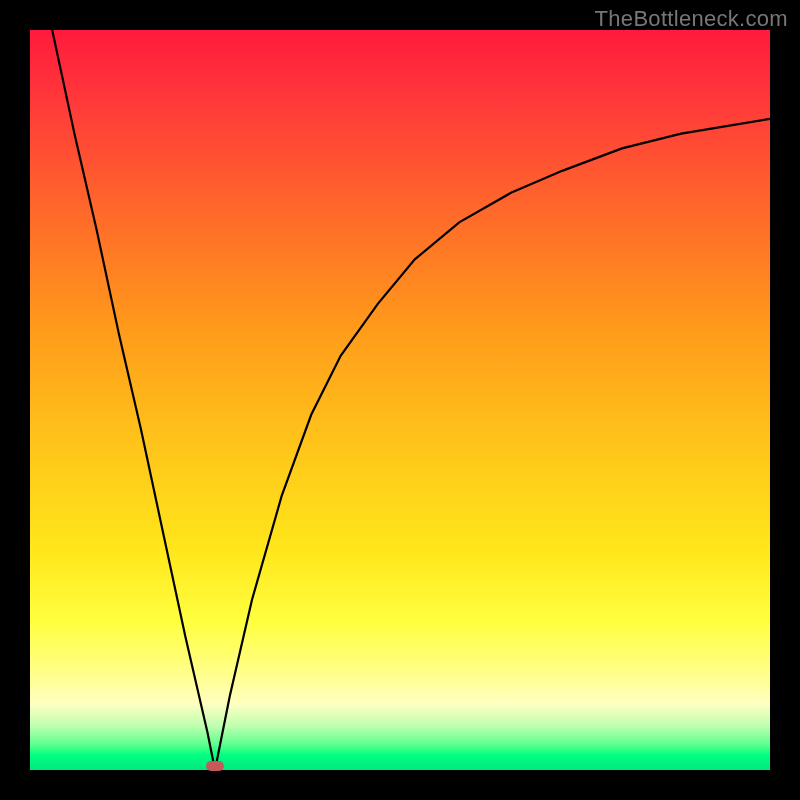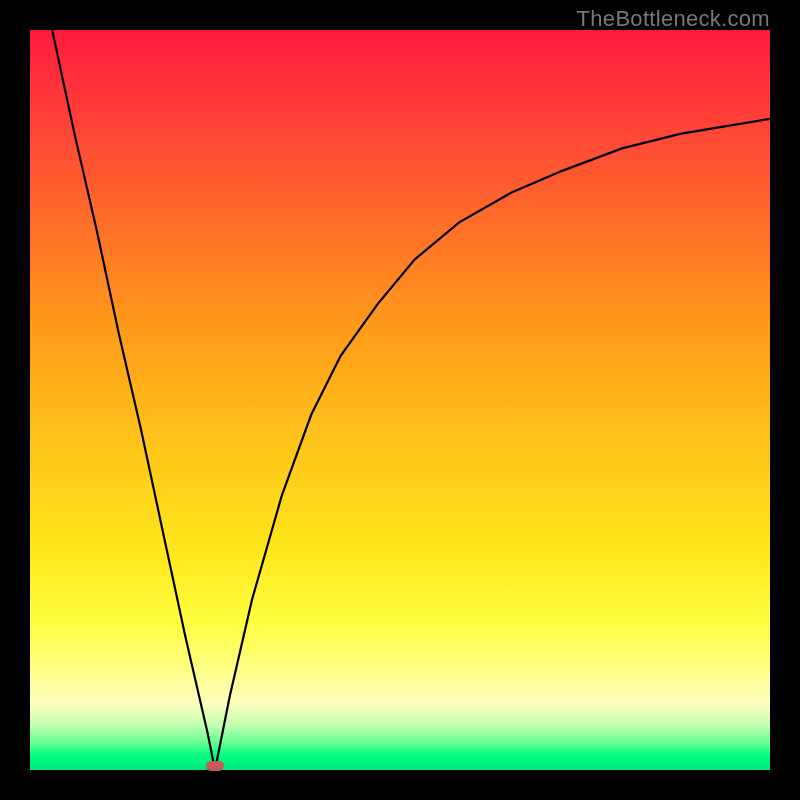--- a/index.html
+++ b/index.html
@@ -35,21 +35,21 @@
       #ffffc0 91%,
       #c0ffb0 94%,
       #60ff90 96.5%,
       #00ff80 98%,
       #00e880 100%
     );
   }
   .watermark {
     position: absolute;
     top: 6px;
-    right: 30px;
+    right: 12px;
     color: #777;
     font-size: 22px;
     font-weight: 500;
     letter-spacing: 0.3px;
     text-align: right;
   }
   svg.curve {
     position: absolute;
     left: 0;
     top: 0;

